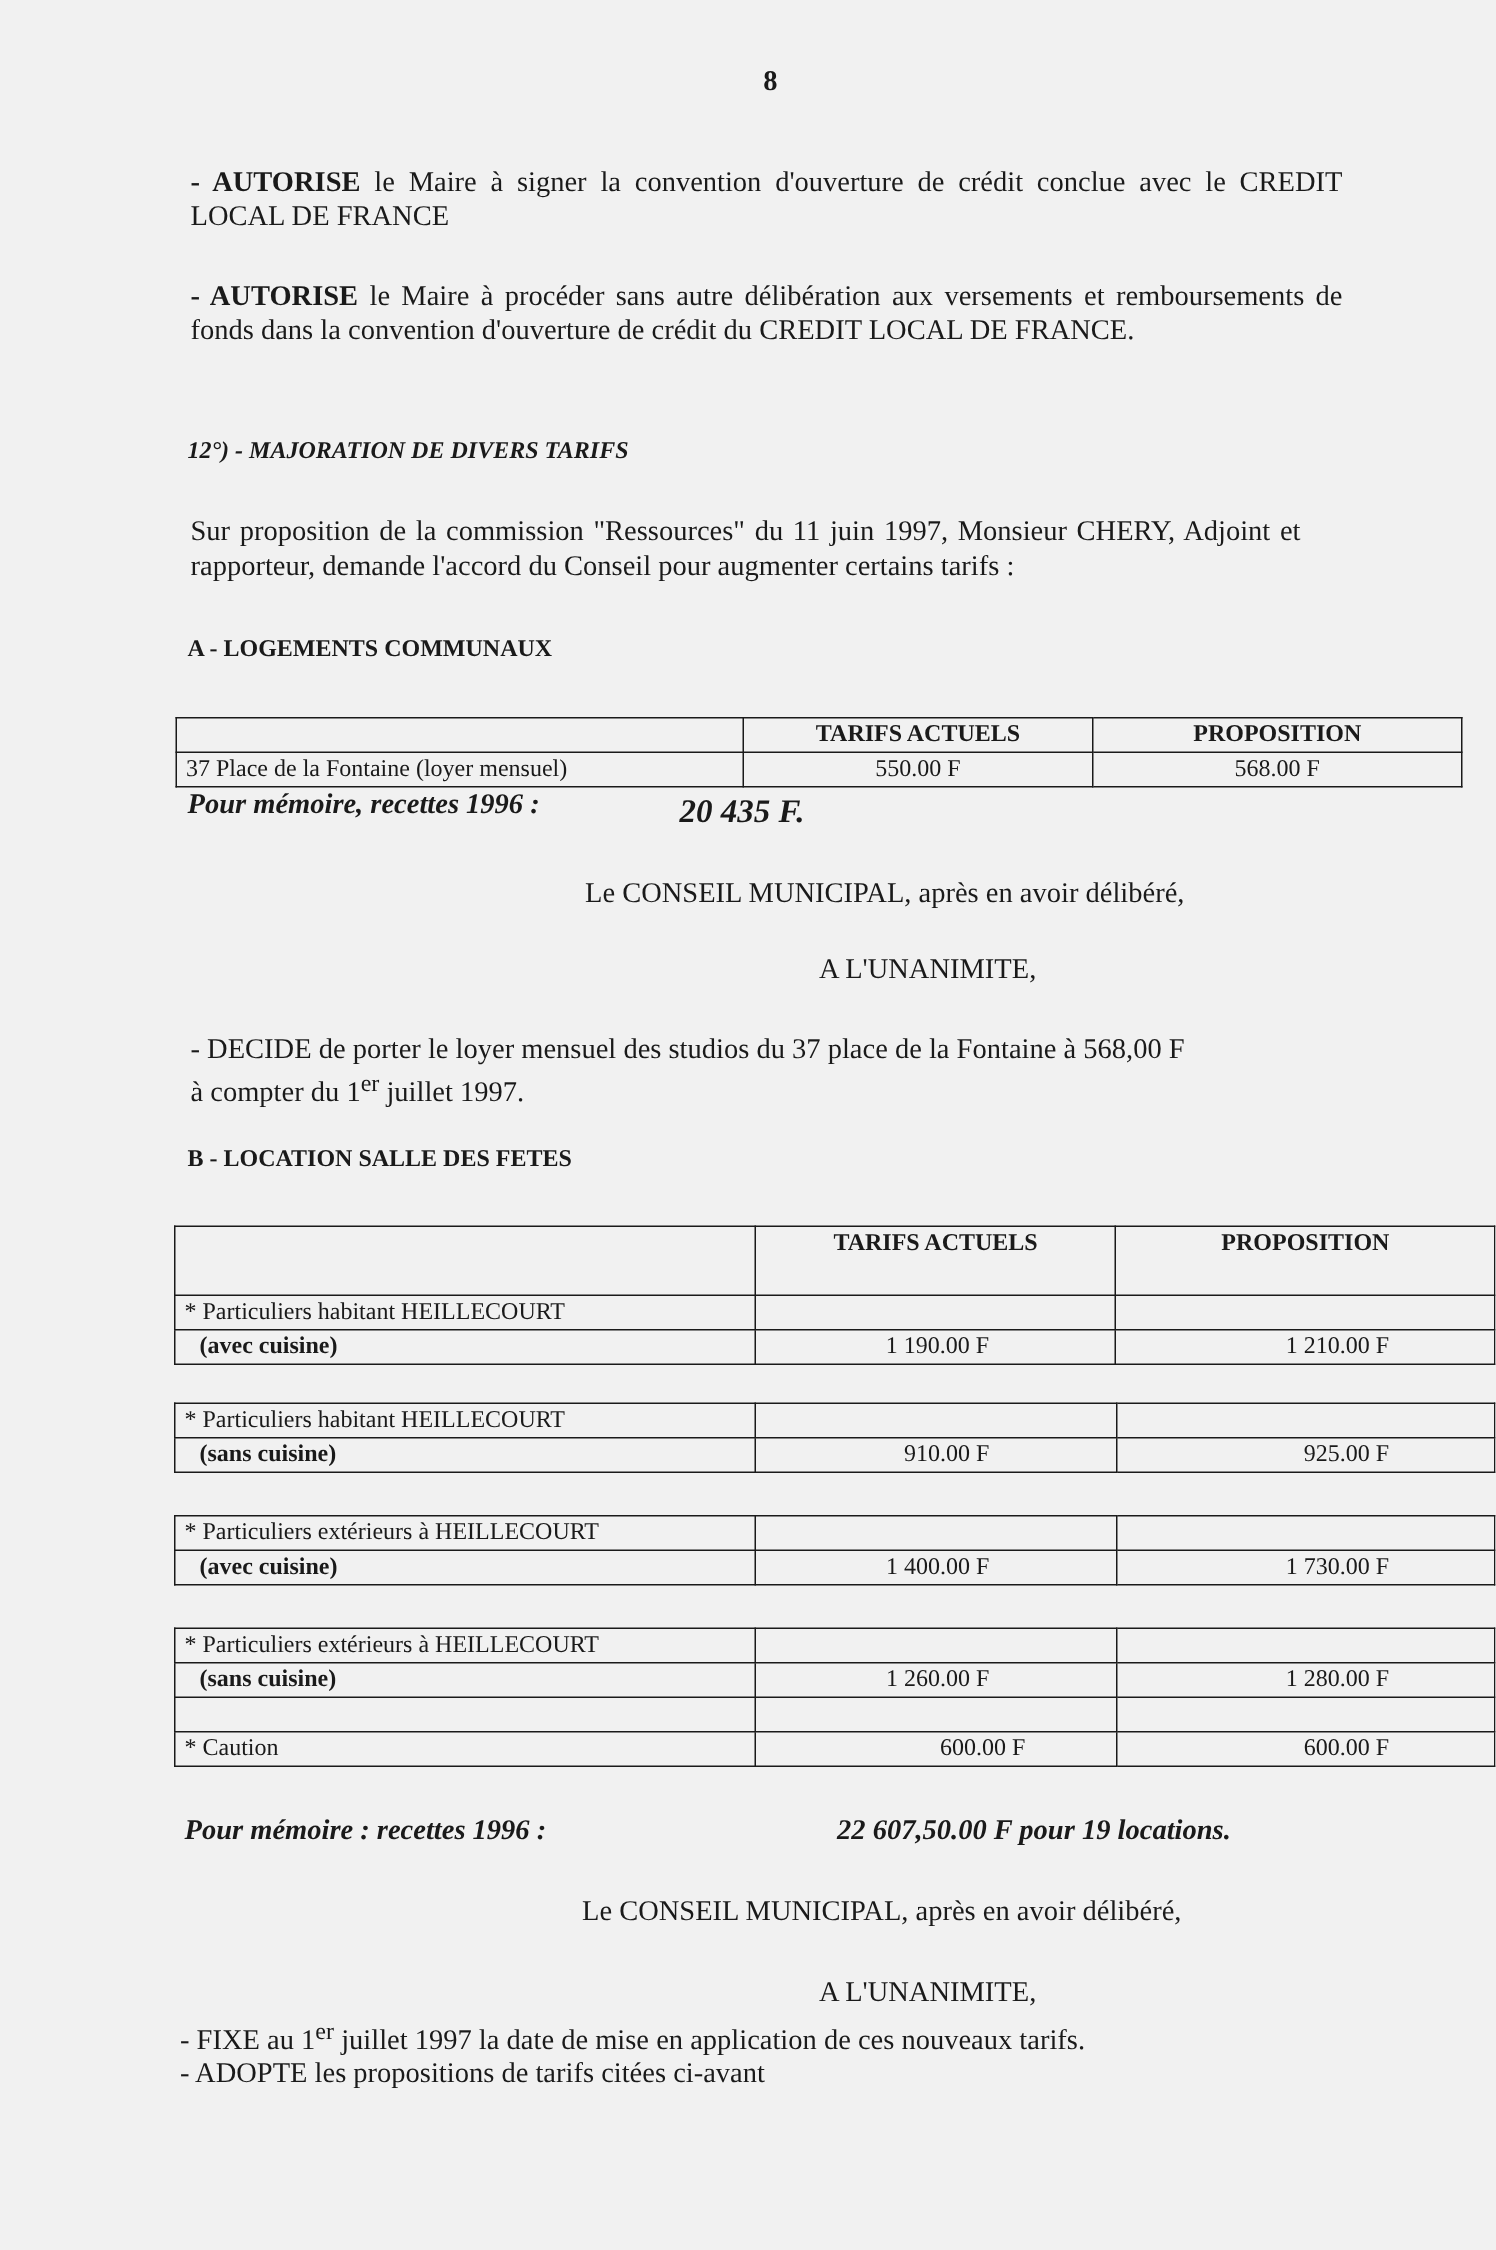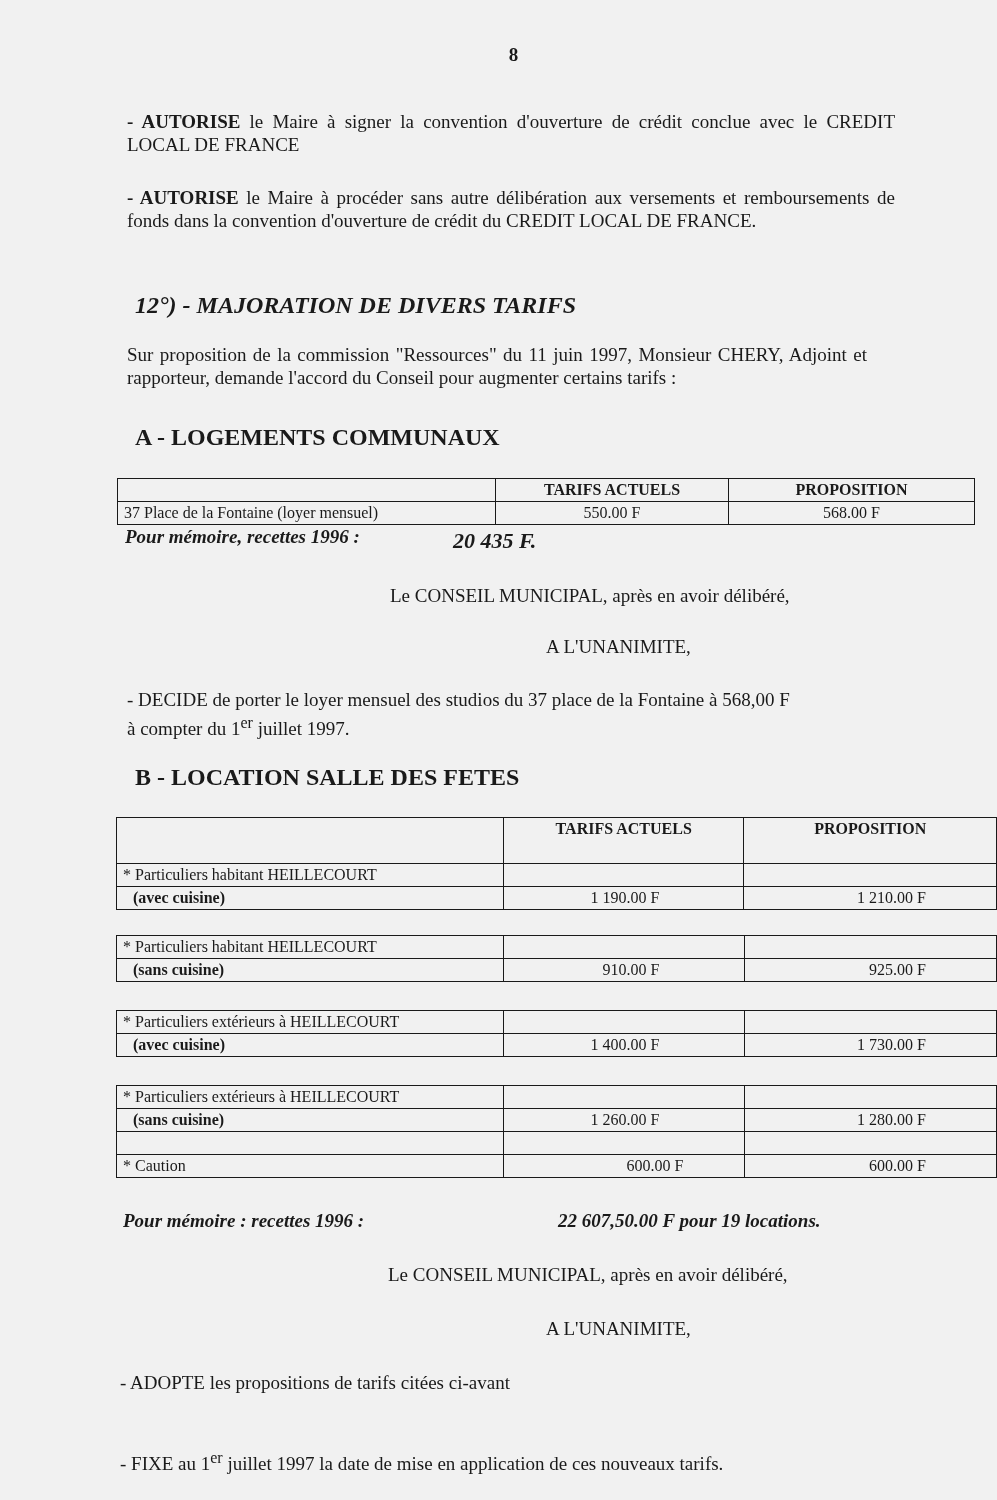--- a/index.html
+++ b/index.html
@@ -5,21 +5,21 @@
   html, body { margin:0; padding:0; }
   body {
     width:997px; height:1500px; background:#f1f1f1; position:relative; overflow:hidden;
     font-family:"Liberation Serif", serif; color:#1a1a1a; font-size:19px;
   }
   .abs { position:absolute; }
   .page-num { left:0; width:1027px; top:44px; text-align:center; font-size:19px; font-weight:bold; }
   .para { left:127px; width:768px; line-height:23px; text-align:justify; }
   .b { font-weight:bold; }
   .bi { font-weight:bold; font-style:italic; }
-  .heading { left:135px; font-weight:bold; font-size:24px; }
+  .heading { left:125px; font-weight:bold; font-size:16px; }
   table { border-collapse:collapse; position:absolute; font-size:16px; }
   table td { border:1.6px solid #1a1a1a; padding:0 6px; height:22px; vertical-align:middle; }
   table td.c1 { width:365px;margin-top:31px; }
   table td.c2 { width:220px; text-align:center; }
   table td.c3 { width:233px; text-align:center; }
   table.t2 td.c2, table.t2 td.c3 { text-align:right; padding-right:84px; width:150px; }
   table.t2 td.c3 { padding-right:70px; width:176px; }
   .hdr { font-weight:bold; }
   .ind { padding-left:16px !important; font-weight:bold; }
   sup { font-size:16px; }
@@ -146,13 +146,13 @@
 </tbody>
   </table>
 
 <div class="abs bi" style="left:123px; top:1210px;">Pour mémoire : recettes 1996 :</div>
 <div class="abs bi" style="left:512px; top:1210px;margin-left:46px;">22 607,50.00 F pour 19 locations.</div>
 
 <div class="abs" style="left:388px; top:1264px;">Le CONSEIL MUNICIPAL, après en avoir délibéré,</div>
 <div class="abs" style="left:546px; top:1318px;">A L'UNANIMITE,</div>
 
 <div class="abs" style="left:120px; top:1372px;">- ADOPTE les propositions de tarifs citées ci-avant</div>
-<div class="abs" style="left:120px; top:1449px;"><span>- FIXE au 1</span><sup>er</sup><span> juillet 1997 la date de mise en application de ces nouveaux tarifs.</span></div>
+<div class="abs" style="left:120px; top:1346px;"><span>- FIXE au 1</span><sup>er</sup><span> juillet 1997 la date de mise en application de ces nouveaux tarifs.</span></div>
 
 </body></html>

